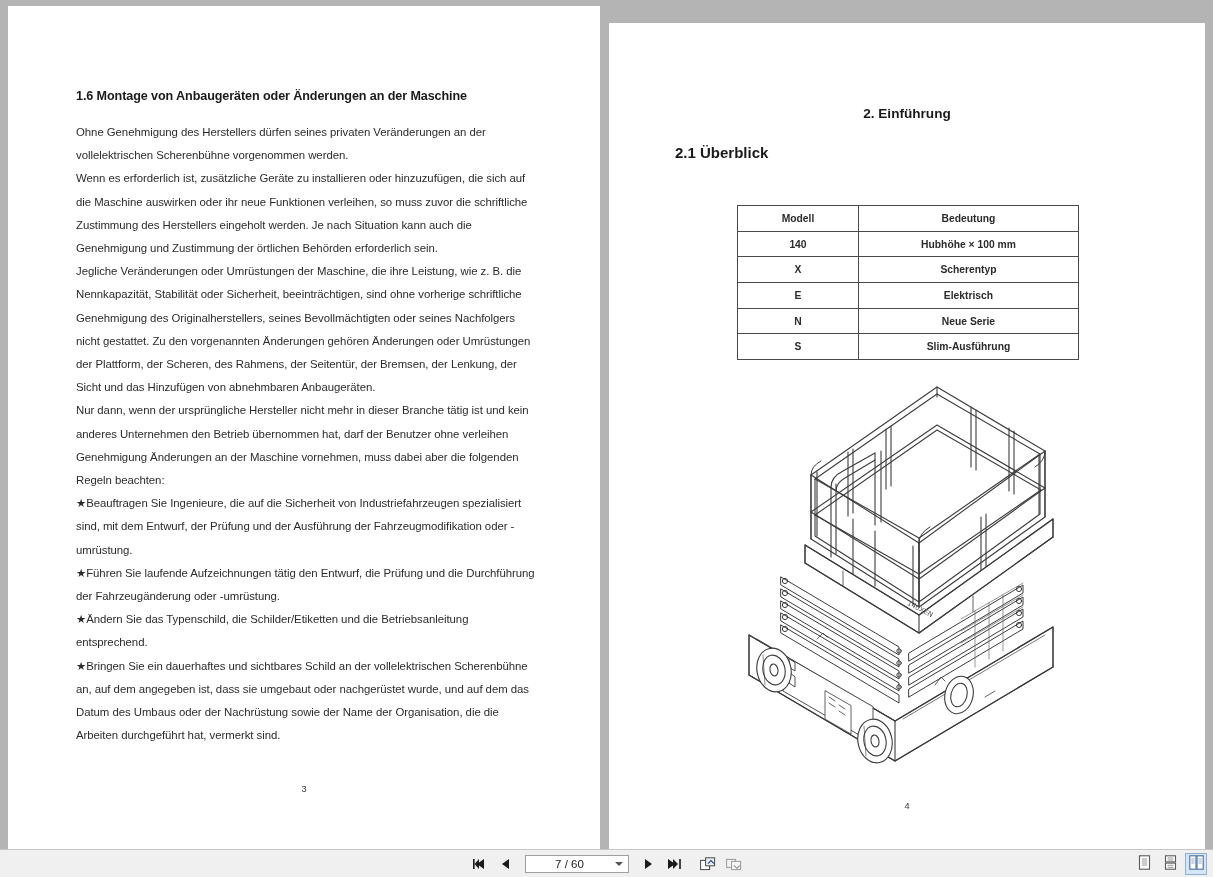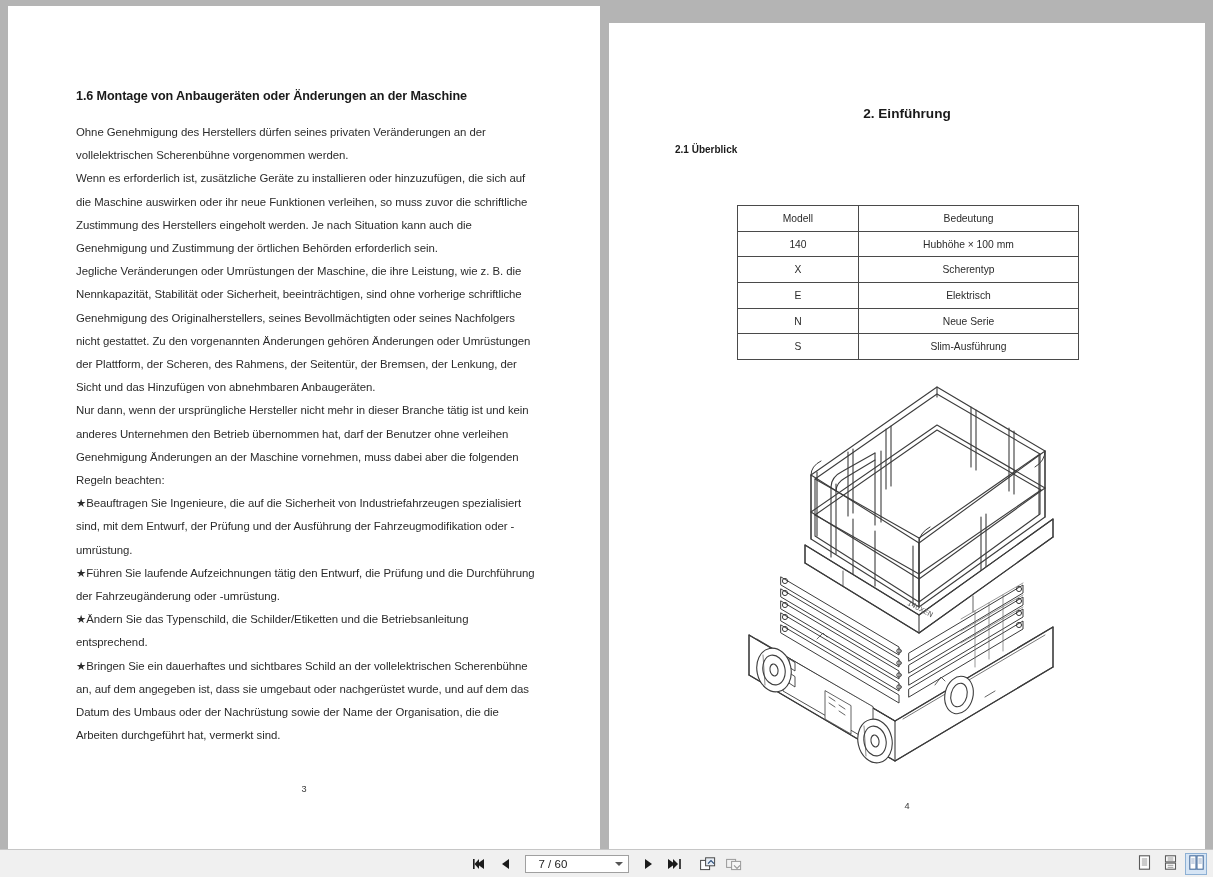--- a/index.html
+++ b/index.html
@@ -84,21 +84,21 @@
     top: 83px;
     text-align: center;
     font-size: 13.6px;
     font-weight: bold;
     color: #1a1a1a;
   }
   #right-sub {
     position: absolute;
     left: 66px;
     top: 121px;
-    font-size: 10px;
+    font-size: 15px;
     font-weight: bold;
     color: #1a1a1a;
   }
   #right-intro {
     position: absolute;
     left: 66px;
     top: 150px;
     width: 425px;
     font-size: 10.6px;
     line-height: 16.5px;
@@ -115,20 +115,21 @@
     border-collapse: collapse;
     font-size: 10.3px;
     color: #2b2b2b;
   }
   #model-table td {
     border: 1px solid #4a4a4a;
     height: 24.7px;
     text-align: center;
     vertical-align: middle;
     padding: 0;
+    font-weight: bold;
   }
   #model-table td.c-model { width: 121px; }
   #model-table td.c-mean  { width: 221px; }
 
   
   #illustration {
     position: absolute;
     left: 114px;
     top: 344px;
     width: 390px;
@@ -187,26 +188,25 @@
     height: 18px;
     background: #ffffff;
     border: 1px solid #a0a0a0;
     box-sizing: border-box;
     margin: 0 6px;
     display: flex;
     align-items: center;
   }
   #page-combo .pc-val {
     flex: 1;
-    text-align: left;
+    text-align: center;
     font-size: 11.5px;
     color: #202020;
     padding-right: 14px;
     line-height: 16px;
-    padding-left: 13px;
   }
   #page-combo .pc-arrow {
     position: absolute;
     right: 5px;
     top: 50%;
     margin-top: -2px;
     width: 0; height: 0;
     border-left: 4px solid transparent;
     border-right: 4px solid transparent;
     border-top: 4px solid #555;

